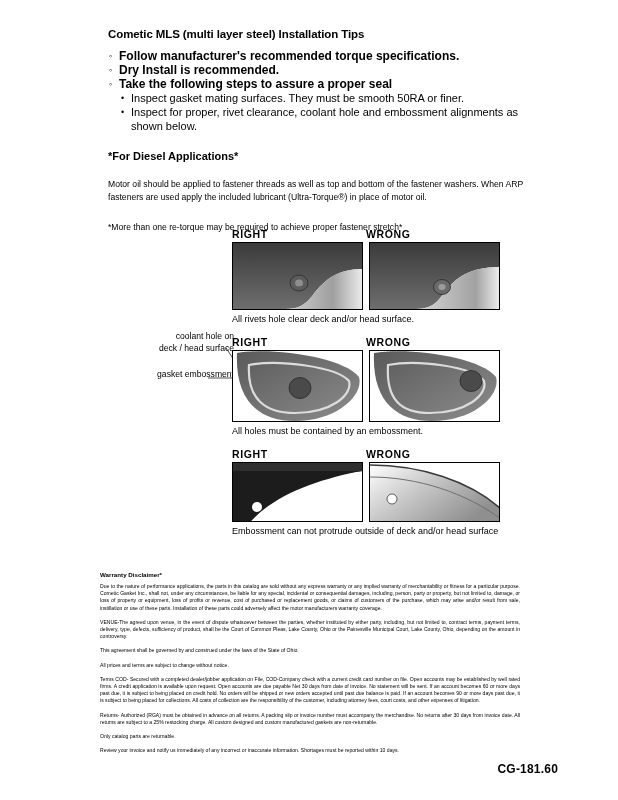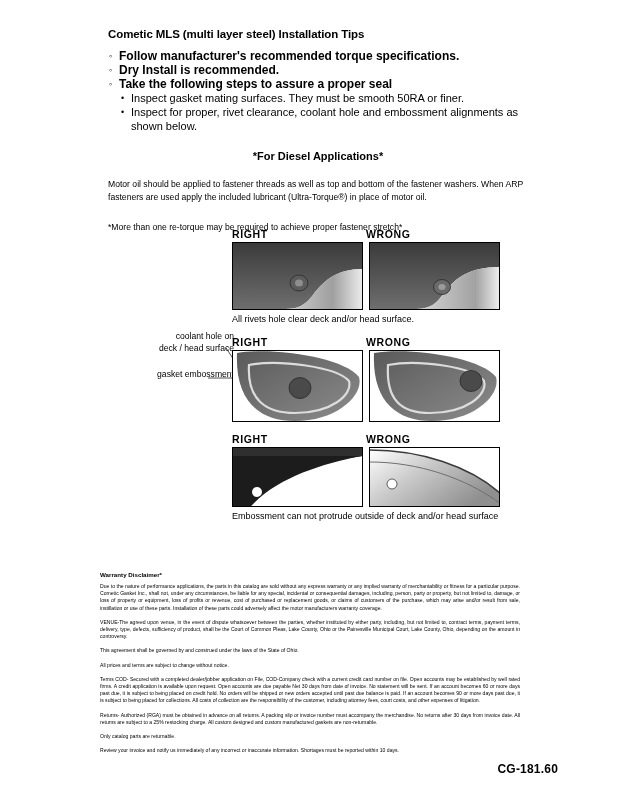--- a/index.html
+++ b/index.html
@@ -69,21 +69,20 @@
     content: "\2022";
     position: absolute;
     left: 0;
     top: -0.5px;
     font-size: 9px;
   }
   h2.subtitle {
     font-size: 11px;
     font-weight: bold;
     margin: 17px 0 7px 0;
-    text-align: center;
   }
   p.body {
     font-size: 8.6px;
     line-height: 13.4px;
     margin: 16px 0 11px 0;
   }
   p.body.last {
     margin-bottom: 0;
   }
 
@@ -284,20 +283,21 @@
                 <stop offset="100%" stop-color="#8c8c8c"></stop>
               </linearGradient>
             </defs>
             <rect x="0" y="0" width="131" height="70" fill="#ffffff"></rect>
             <path d="M4,2 C40,-4 110,6 126,26 C131,44 104,70 62,70 C26,70 2,50 4,2 Z" fill="url(#g4)"></path>
             <path d="M18,14 C48,8 104,16 114,30 C118,44 96,62 60,62 C30,62 16,48 18,14 Z" fill="none" stroke="#dcdcdc" stroke-width="2.2"></path>
             <ellipse cx="101" cy="30" rx="11" ry="10.5" fill="#4a4a4a" stroke="#2a2a2a" stroke-width="0.8"></ellipse>
           </svg>
         </div>
       </div>
+      <p class="caption">All holes must be contained by an embossment.</p>
     </div>
 
     <div class="figrow" style="margin-top:11px;">
       <div class="labels">
         <div class="lab">RIGHT</div>
         <div class="lab">WRONG</div>
       </div>
       <div class="panes">
         <div class="pane" style="height:58px;">
           <svg width="131" height="58" viewBox="0 0 131 58">

